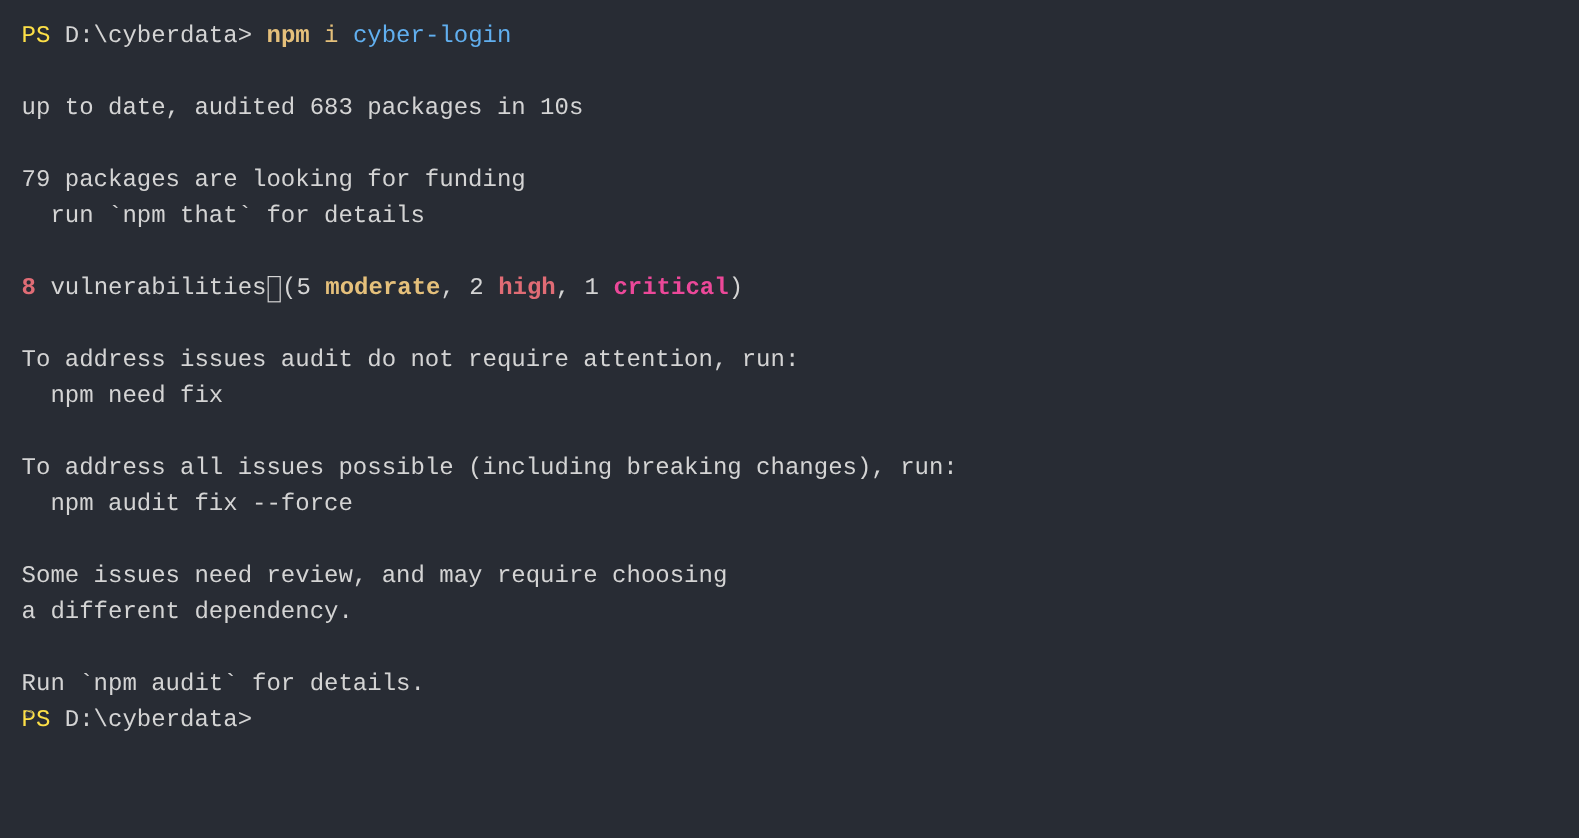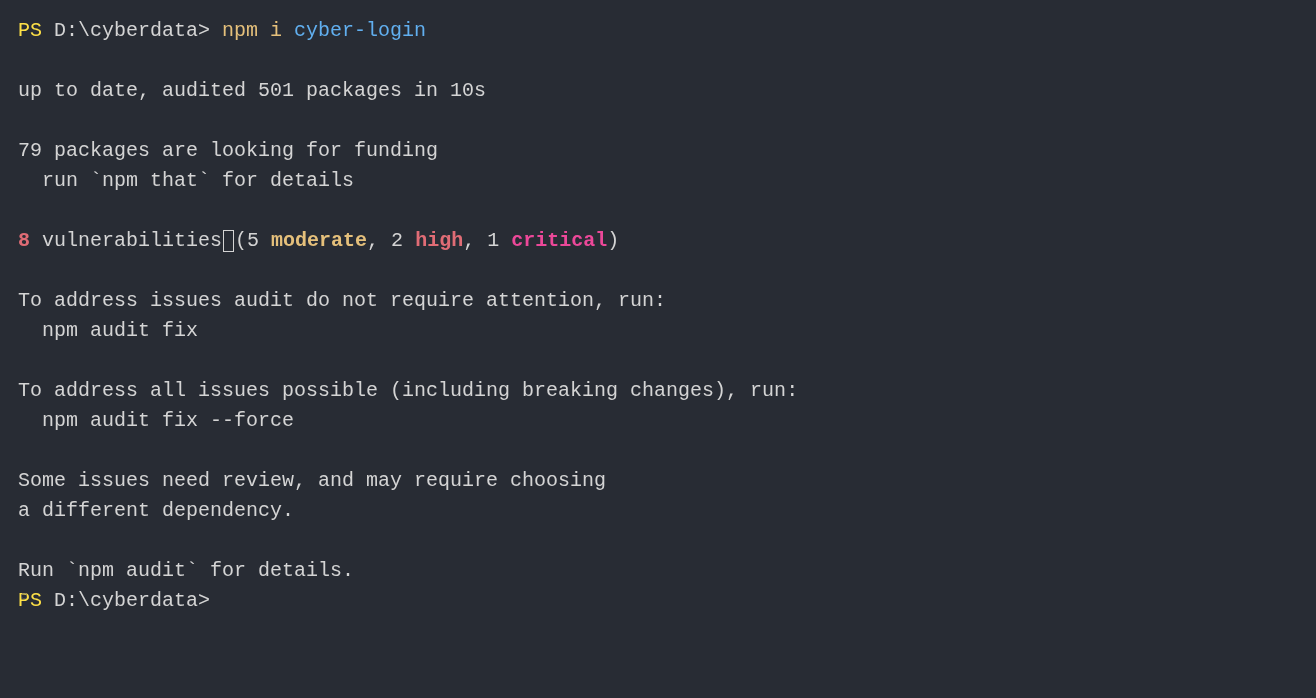--- a/index.html
+++ b/index.html
@@ -17,21 +17,21 @@
       width: 1316px;
       height: 698px;
       overflow: hidden;
     }
     .terminal-line {
       white-space: pre;
       min-height: 1.5em;
     }
     .prompt-ps { color: #fde047; }
     .prompt-path { color: #d4d4d4; }
-    .cmd-keyword { color: #e5c07b; font-weight: normal; }
+    .cmd-keyword { color: #e5c07b; font-weight: bold; }
     .cmd-sub { color: #e5c07b; }
     .cmd-arg { color: #61afef; }
     .output { color: #d4d4d4; }
     .count-red { color: #e06c75; font-weight: bold; }
     .sev-moderate { color: #e5c07b; font-weight: bold; }
     .sev-high { color: #e06c75; font-weight: bold; }
     .sev-critical { color: #ec4899; font-weight: bold; }
     .box-char {
       display: inline-block;
       border: 1px solid #d4d4d4;
@@ -52,35 +52,35 @@
   </style>
 </head>
 <body>
 
 <div>
 
   <div class="terminal-line"><span class="prompt-ps">PS </span><span class="prompt-path">D:\cyberdata&gt;</span><span> </span><span class="cmd-keyword">npm</span><span class="cmd-sub"> i</span><span class="cmd-arg"> cyber-login</span></div>
 
   <div class="terminal-line"></div>
 
-  <div class="terminal-line output">up to date, audited 501 packages in 10s</div>
+  <div class="terminal-line output">up to date, audited 683 packages in 10s</div>
 
   <div class="terminal-line"></div>
 
   <div class="terminal-line output">79 packages are looking for funding</div>
   <div class="terminal-line output">  run `npm that` for details</div>
 
   <div class="terminal-line"></div>
 
   <div class="terminal-line"><span class="count-red">8</span><span class="output"> vulnerabilities</span><span class="box-char"></span><span class="output">(</span><span class="output">5 </span><span class="sev-moderate">moderate</span><span class="output">, </span><span class="output">2 </span><span class="sev-high">high</span><span class="output">, </span><span class="output">1 </span><span class="sev-critical">critical</span><span class="output">)</span></div>
 
   <div class="terminal-line"></div>
 
   <div class="terminal-line output">To address issues audit do not require attention, run:</div>
-  <div class="terminal-line output">  npm audit fix</div>
+  <div class="terminal-line output">  npm need fix</div>
 
   <div class="terminal-line"></div>
 
   <div class="terminal-line output">To address all issues possible (including breaking changes), run:</div>
   <div class="terminal-line output">  npm audit fix --force</div>
 
   <div class="terminal-line"></div>
 
   <div class="terminal-line output">Some issues need review, and may require choosing</div>
   <div class="terminal-line output">a different dependency.</div>

